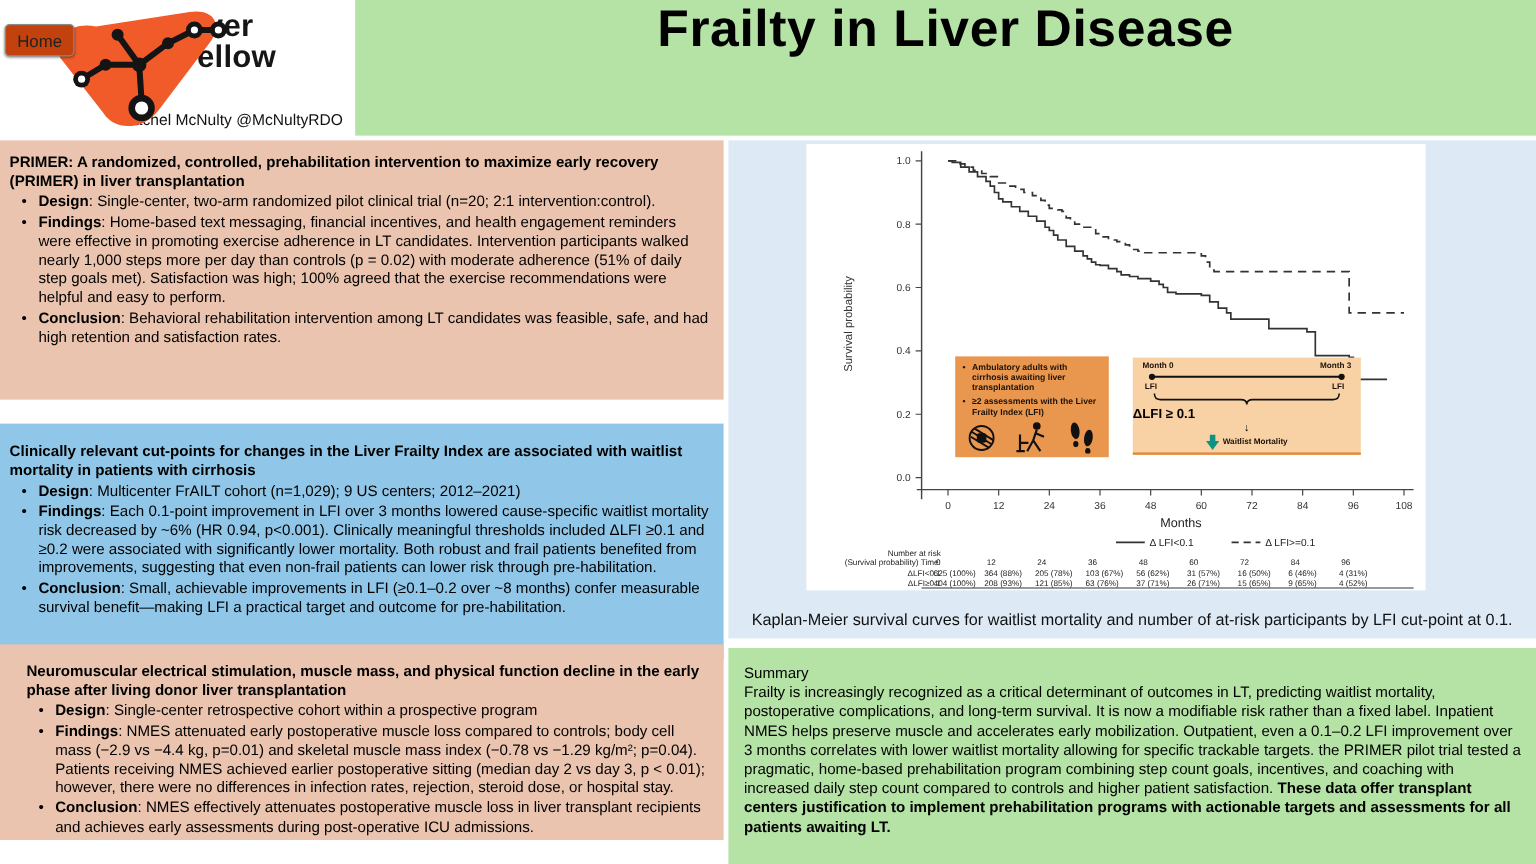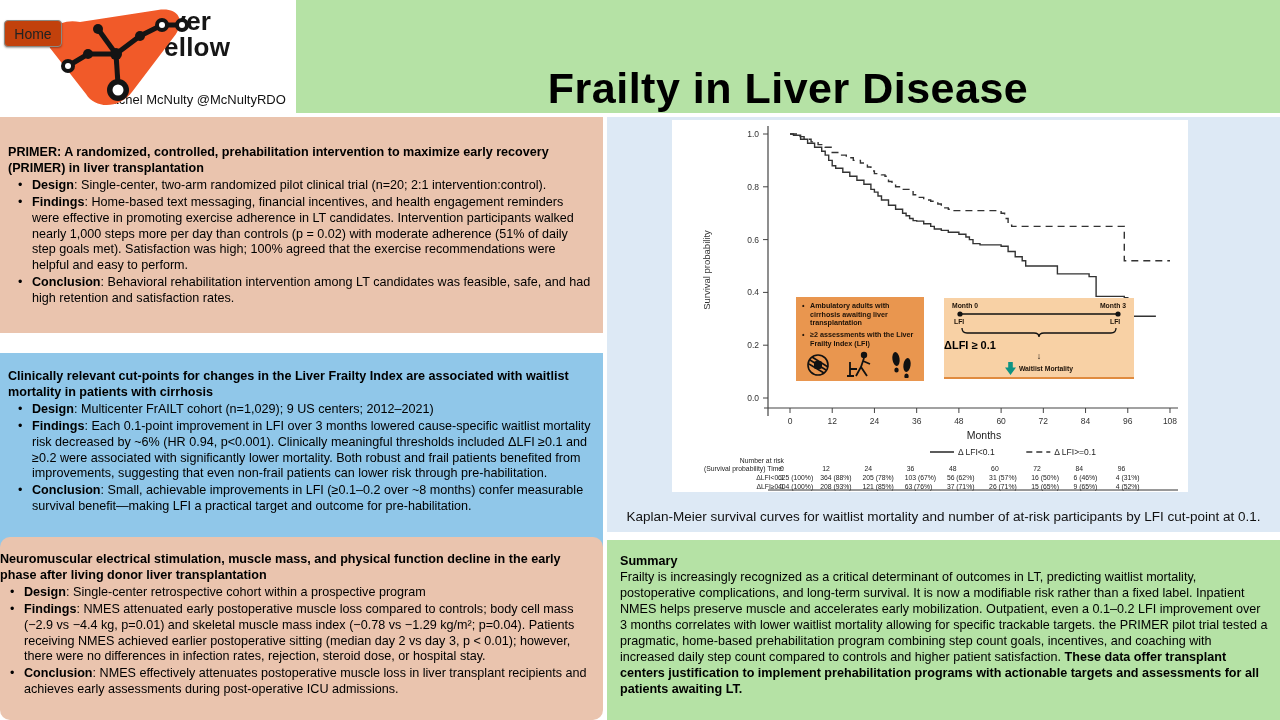--- a/index.html
+++ b/index.html
@@ -6,39 +6,39 @@
     font-family:"Liberation Sans","DejaVu Sans",sans-serif;}
   .abs{position:absolute;}
   
   #logo-box{left:0;top:0;width:296px;height:113px;background:#ffffff;}
   #home-btn{left:4px;top:20px;width:56px;height:25px;background:#c2410c;border:1px solid #8a8a84;
     border-radius:4px;font-size:14px;color:#222;display:flex;align-items:center;justify-content:center;
     box-shadow:0 1px 2px rgba(0,0,0,.35);z-index:5;cursor:pointer;}
   #logo-art{left:36px;top:4px;z-index:2;}
   #logo-text{left:148px;top:8px;width:150px;font-weight:bold;font-size:26px;line-height:26px;color:#161616;letter-spacing:.2px;}
   #logo-byline{left:92px;top:92px;width:204px;font-size:13px;color:#111;text-align:center;white-space:nowrap;}
-  #title-band{left:296px;top:0;width:984px;height:113px;background:#b5e2a5;display:flex;align-items:flex-end;justify-content:center;}
+  #title-band{left:296px;top:0;width:984px;height:113px;background:#b5e2a5;display:flex;align-items:flex-start;justify-content:center;}
   #page-title{font-size:43px;font-weight:bold;color:#000;letter-spacing:.5px;}
   
   .study{left:0;width:603px;color:#000;font-size:12.6px;line-height:1.25;}
-  #study-0{top:117px;height:216px;background:#eac4ae;padding:28px 10px 0 8px;box-sizing:border-box;}
+  #study-0{top:117px;height:216px;background:#eac4ae;padding:11px 10px 0 8px;box-sizing:border-box;}
   #study-1{top:353px;height:196px;background:#90c7e9;padding:16px 10px 0 8px;box-sizing:border-box;}
-  #study-2{top:537px;height:183px;background:#eac4ae;padding:15px 10px 0 0;box-sizing:border-box;border-radius:10px;}
+  #study-2{top:537px;height:163px;background:#eac4ae;padding:15px 10px 0 22px;box-sizing:border-box;}
   .study-title{font-weight:bold;margin-bottom:2px;}
   .bullet{display:flex;margin-top:1px;}
   .dot{width:14px;margin-left:10px;flex:none;}
   .btext{flex:1;padding-right:2px;}
   
   #right-panel{left:607px;top:117px;width:673px;height:415px;background:#dde9f5;}
   #chart-box{left:672px;top:120px;width:516px;height:372px;background:#ffffff;}
   #km-svg{position:absolute;left:0;top:0;}
   #fig-caption{left:607px;top:509px;width:673px;text-align:center;font-size:13.5px;color:#111;}
   #summary-box{left:607px;top:540px;width:673px;height:180px;background:#b5e2a5;padding:14px 12px 0 13px;
     box-sizing:border-box;font-size:12.6px;line-height:1.27;color:#000;}
-  #summary-heading{font-weight:bold;}
+  #summary-heading{font-weight:normal;}
   
   #inset-pop{left:124px;top:177px;width:128px;height:84px;background:#e9964f;box-sizing:border-box;
     padding:5px 5px 0 4px;font-size:7.2px;font-weight:600;color:#1d1208;line-height:1.2;}
   .inset-bullet{display:flex;margin-bottom:3px;}
   .inset-dot{width:8px;margin-left:2px;flex:none;}
   #inset-icons{position:absolute;left:8px;bottom:3px;}
   #inset-delta{left:272px;top:178px;width:190px;height:81px;background:#f8d1a5;box-sizing:border-box;
     border-bottom:2px solid #e08b3f;font-size:6.8px;font-weight:600;color:#1d1208;}
   #delta-months{display:flex;justify-content:space-between;padding:4px 8px 0 8px;}
   #delta-svg{display:block;margin:0 auto;}

